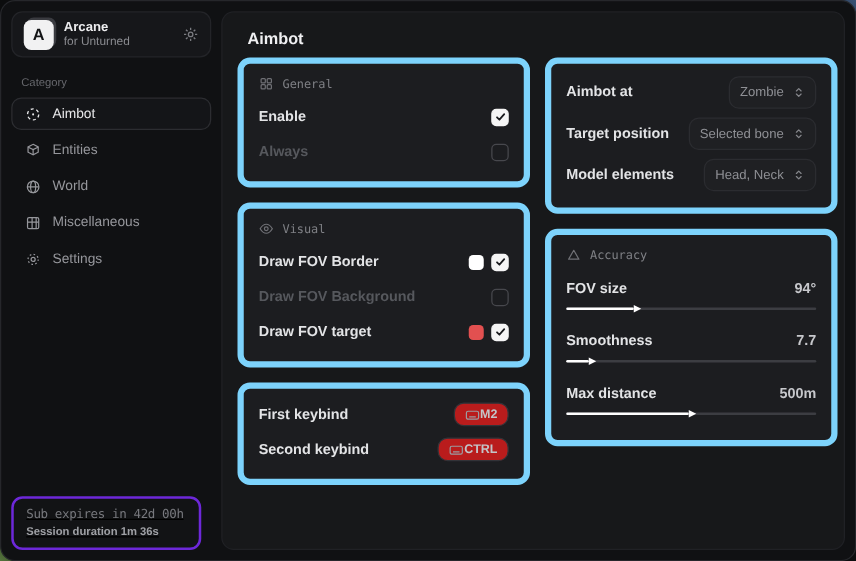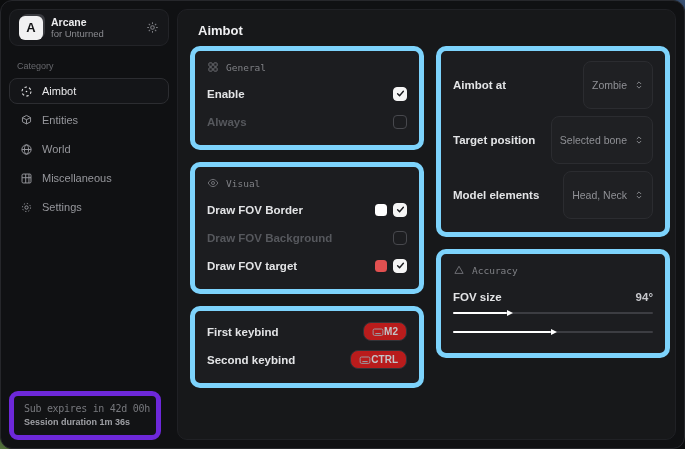--- a/index.html
+++ b/index.html
@@ -33,22 +33,22 @@
 
   .nav-item {
     height:26px; display:flex; align-items:center; gap:9px; padding:0 10px;
     color:#96979c; font-size:11px; border-radius:8px; border:1px solid transparent;
     margin-bottom:3px; cursor:pointer;
   }
   .nav-item.selected { border-color:#2c2d31; background:#141518; color:#e8e8ea; }
   .nav-item .ni { display:flex; color:inherit; }
 
   .sub-card {
-    position:absolute; left:8px; right:16px; bottom:8px; border:5px solid #6d28d9;
-    border-radius:9px; padding:7px 10px 8px; background:#121315;
+    position:absolute; left:8px; right:16px; bottom:8px; border:2px solid #6d28d9;
+    border-radius:9px; padding:7px 10px 8px; background:#121315;text-decoration:underline;
   }
   .sub-card .l1 { font-family:"DejaVu Sans Mono", monospace; font-size:10px; color:#77787d; letter-spacing:-0.3px; white-space:nowrap; }
   .sub-card .l2 { font-size:9px; font-weight:700; color:#9fa0a5; margin-top:3px; }
 
   
   .main {
     position:absolute; left:176px; top:8px; right:8px; bottom:8px;
     background:#17181a; border-radius:10px; border:1px solid #202125;
   }
   .main-title { margin:13px 0 0 20px; font-size:13px; font-weight:700; color:#f0f0f2; }
@@ -83,21 +83,21 @@
   .swatch { width:12px; height:12px; border-radius:3.5px; cursor:pointer; }
 
   .key-chip {
     display:flex; align-items:flex-start; gap:0; padding:2.5px 8px;
     background:#b91c1c; border:1px solid #323338; border-radius:8px;
     font-size:10px; font-weight:700; color:#c3c4c8; cursor:pointer;
   }
   .key-chip .ki { display:flex; color:#9b9ca1; }
 
   .select-chip {
-    display:flex; align-items:center; gap:7px; padding:17px 8px;
+    display:flex; align-items:center; gap:7px; padding:6px 8px;
     background:#1f2023; border:1px solid #2b2c30; border-radius:8px;
     font-size:10.5px; color:#8f9095; cursor:pointer;
   }
   .select-chip .si { display:flex; color:#84858a; }
 
   .acc-group { margin-bottom:11px; }
   .acc-value { font-size:11.5px; font-weight:600; color:#c7c8cc; }
   .slider { position:relative; height:8px; margin-top:2px; cursor:pointer; }
   .slider-track { position:absolute; top:3px; left:0; right:0; height:2px; border-radius:2px; background:#3c3d42; }
   .slider-fill { position:absolute; top:3px; left:0; height:2px; border-radius:2px; background:#ffffff; }
@@ -346,22 +346,38 @@
             <span class="acc-value">94°</span>
           </div>
           <div class="slider">
             <div class="slider-track"></div>
             <div class="slider-fill" style="width: 27%;">
               <i class="slider-thumb"></i>
             </div>
           </div>
         </div>
 
-
         <div class="acc-group">
+          <div class="row" style="margin-bottom:0;">
+            <span class="row-label">Smoothness</span>
+            <span class="acc-value">7.7</span>
+          </div>
+          <div class="slider">
+            <div class="slider-track"></div>
+            <div class="slider-fill" style="width: 9%;">
+              <i class="slider-thumb"></i>
+            </div>
+          </div>
+        </div>
+
+        <div class="acc-group">
+          <div class="row" style="margin-bottom:0;">
+            <span class="row-label">Max distance</span>
+            <span class="acc-value">500m</span>
+          </div>
           <div class="slider">
             <div class="slider-track"></div>
             <div class="slider-fill" style="width: 49%;">
               <i class="slider-thumb"></i>
             </div>
           </div>
         </div>
       </div>
 
     </div>

